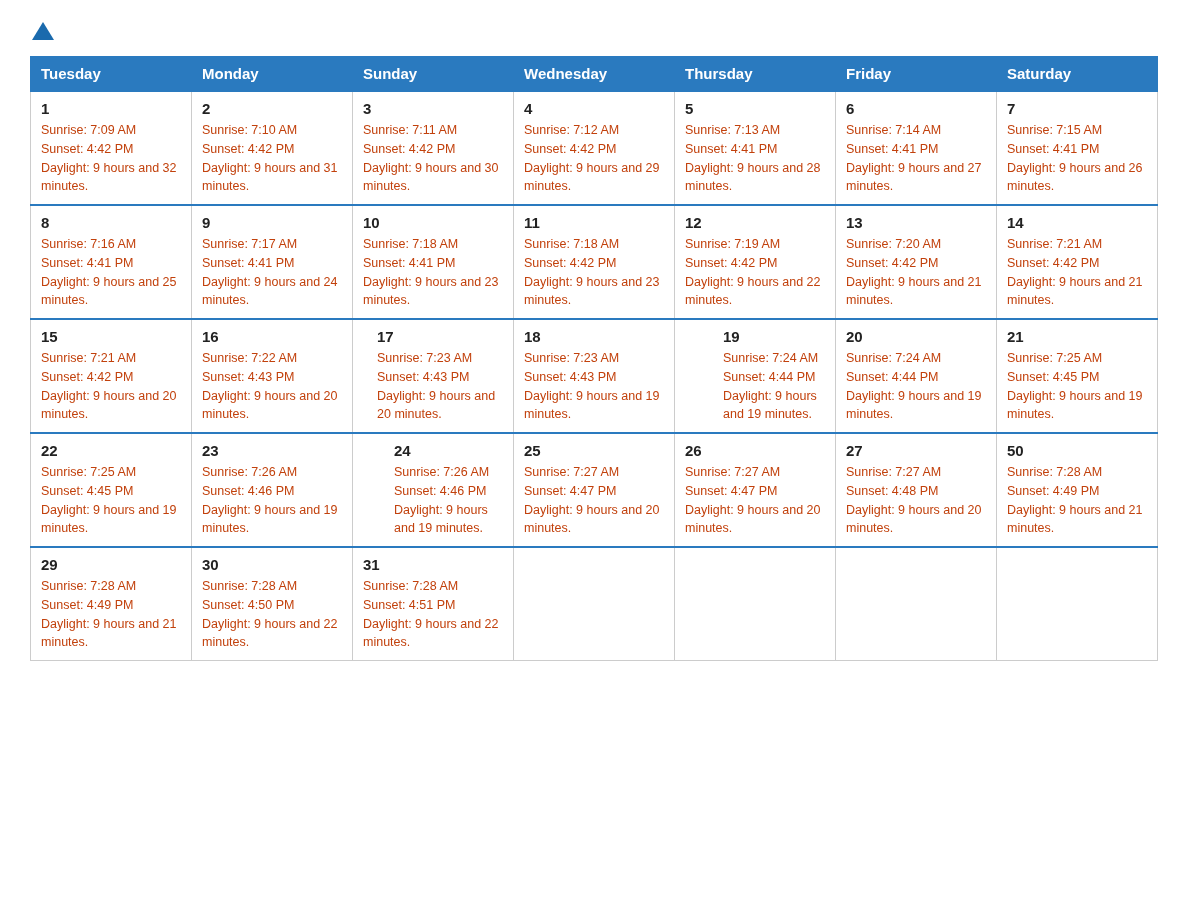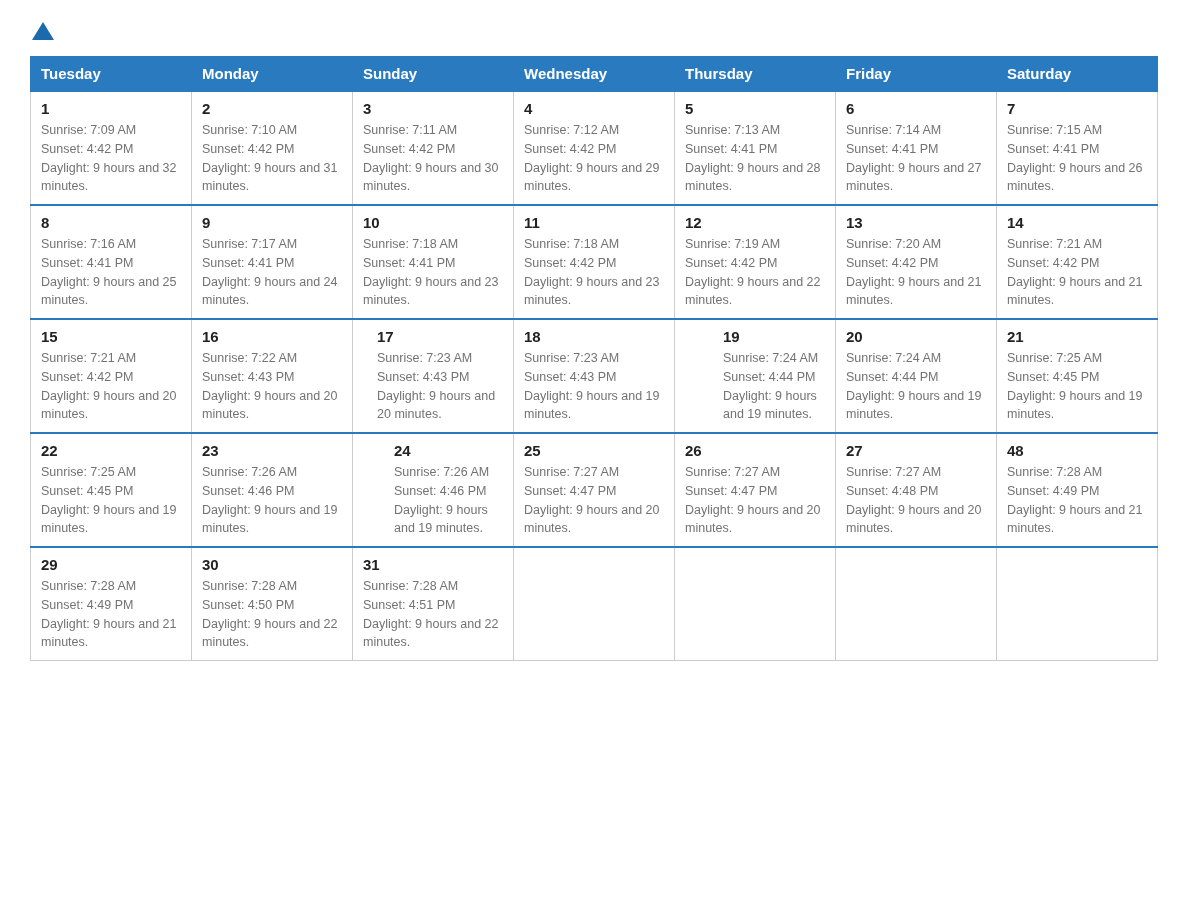--- a/index.html
+++ b/index.html
@@ -76,21 +76,21 @@
       background: #fff;
     }
     .day-number {
       font-size: 15px;
       font-weight: bold;
       color: #222;
       margin-bottom: 4px;
     }
     .day-info {
       font-size: 12.5px;
-      color: #737373;
+      color: #c2410c;
       line-height: 1.5;
     }
     .row-divider {
       border-top: 2px solid #2a7abf !important;
     }
   </style>
 </head>
 <body>
 
 <div class="header-area">
@@ -238,21 +238,21 @@
         </td>
         <td class="row-divider" style="border-top: 2px solid rgb(42, 122, 191);">
           <div class="day-number">26</div>
           <div class="day-info">Sunrise: 7:27 AM<br>Sunset: 4:47 PM<br>Daylight: 9 hours and 20 minutes.</div>
         </td>
         <td class="row-divider" style="border-top: 2px solid rgb(42, 122, 191);">
           <div class="day-number">27</div>
           <div class="day-info">Sunrise: 7:27 AM<br>Sunset: 4:48 PM<br>Daylight: 9 hours and 20 minutes.</div>
         </td>
         <td class="row-divider" style="border-top: 2px solid rgb(42, 122, 191);">
-          <div class="day-number">48</div>
+          <div class="day-number">50</div>
           <div class="day-info">Sunrise: 7:28 AM<br>Sunset: 4:49 PM<br>Daylight: 9 hours and 21 minutes.</div>
         </td>
       </tr>
       <tr>
         <td class="row-divider" style="border-top: 2px solid rgb(42, 122, 191);">
           <div class="day-number">29</div>
           <div class="day-info">Sunrise: 7:28 AM<br>Sunset: 4:49 PM<br>Daylight: 9 hours and 21 minutes.</div>
         </td>
         <td class="row-divider" style="border-top: 2px solid rgb(42, 122, 191);">
           <div class="day-number">30</div>

